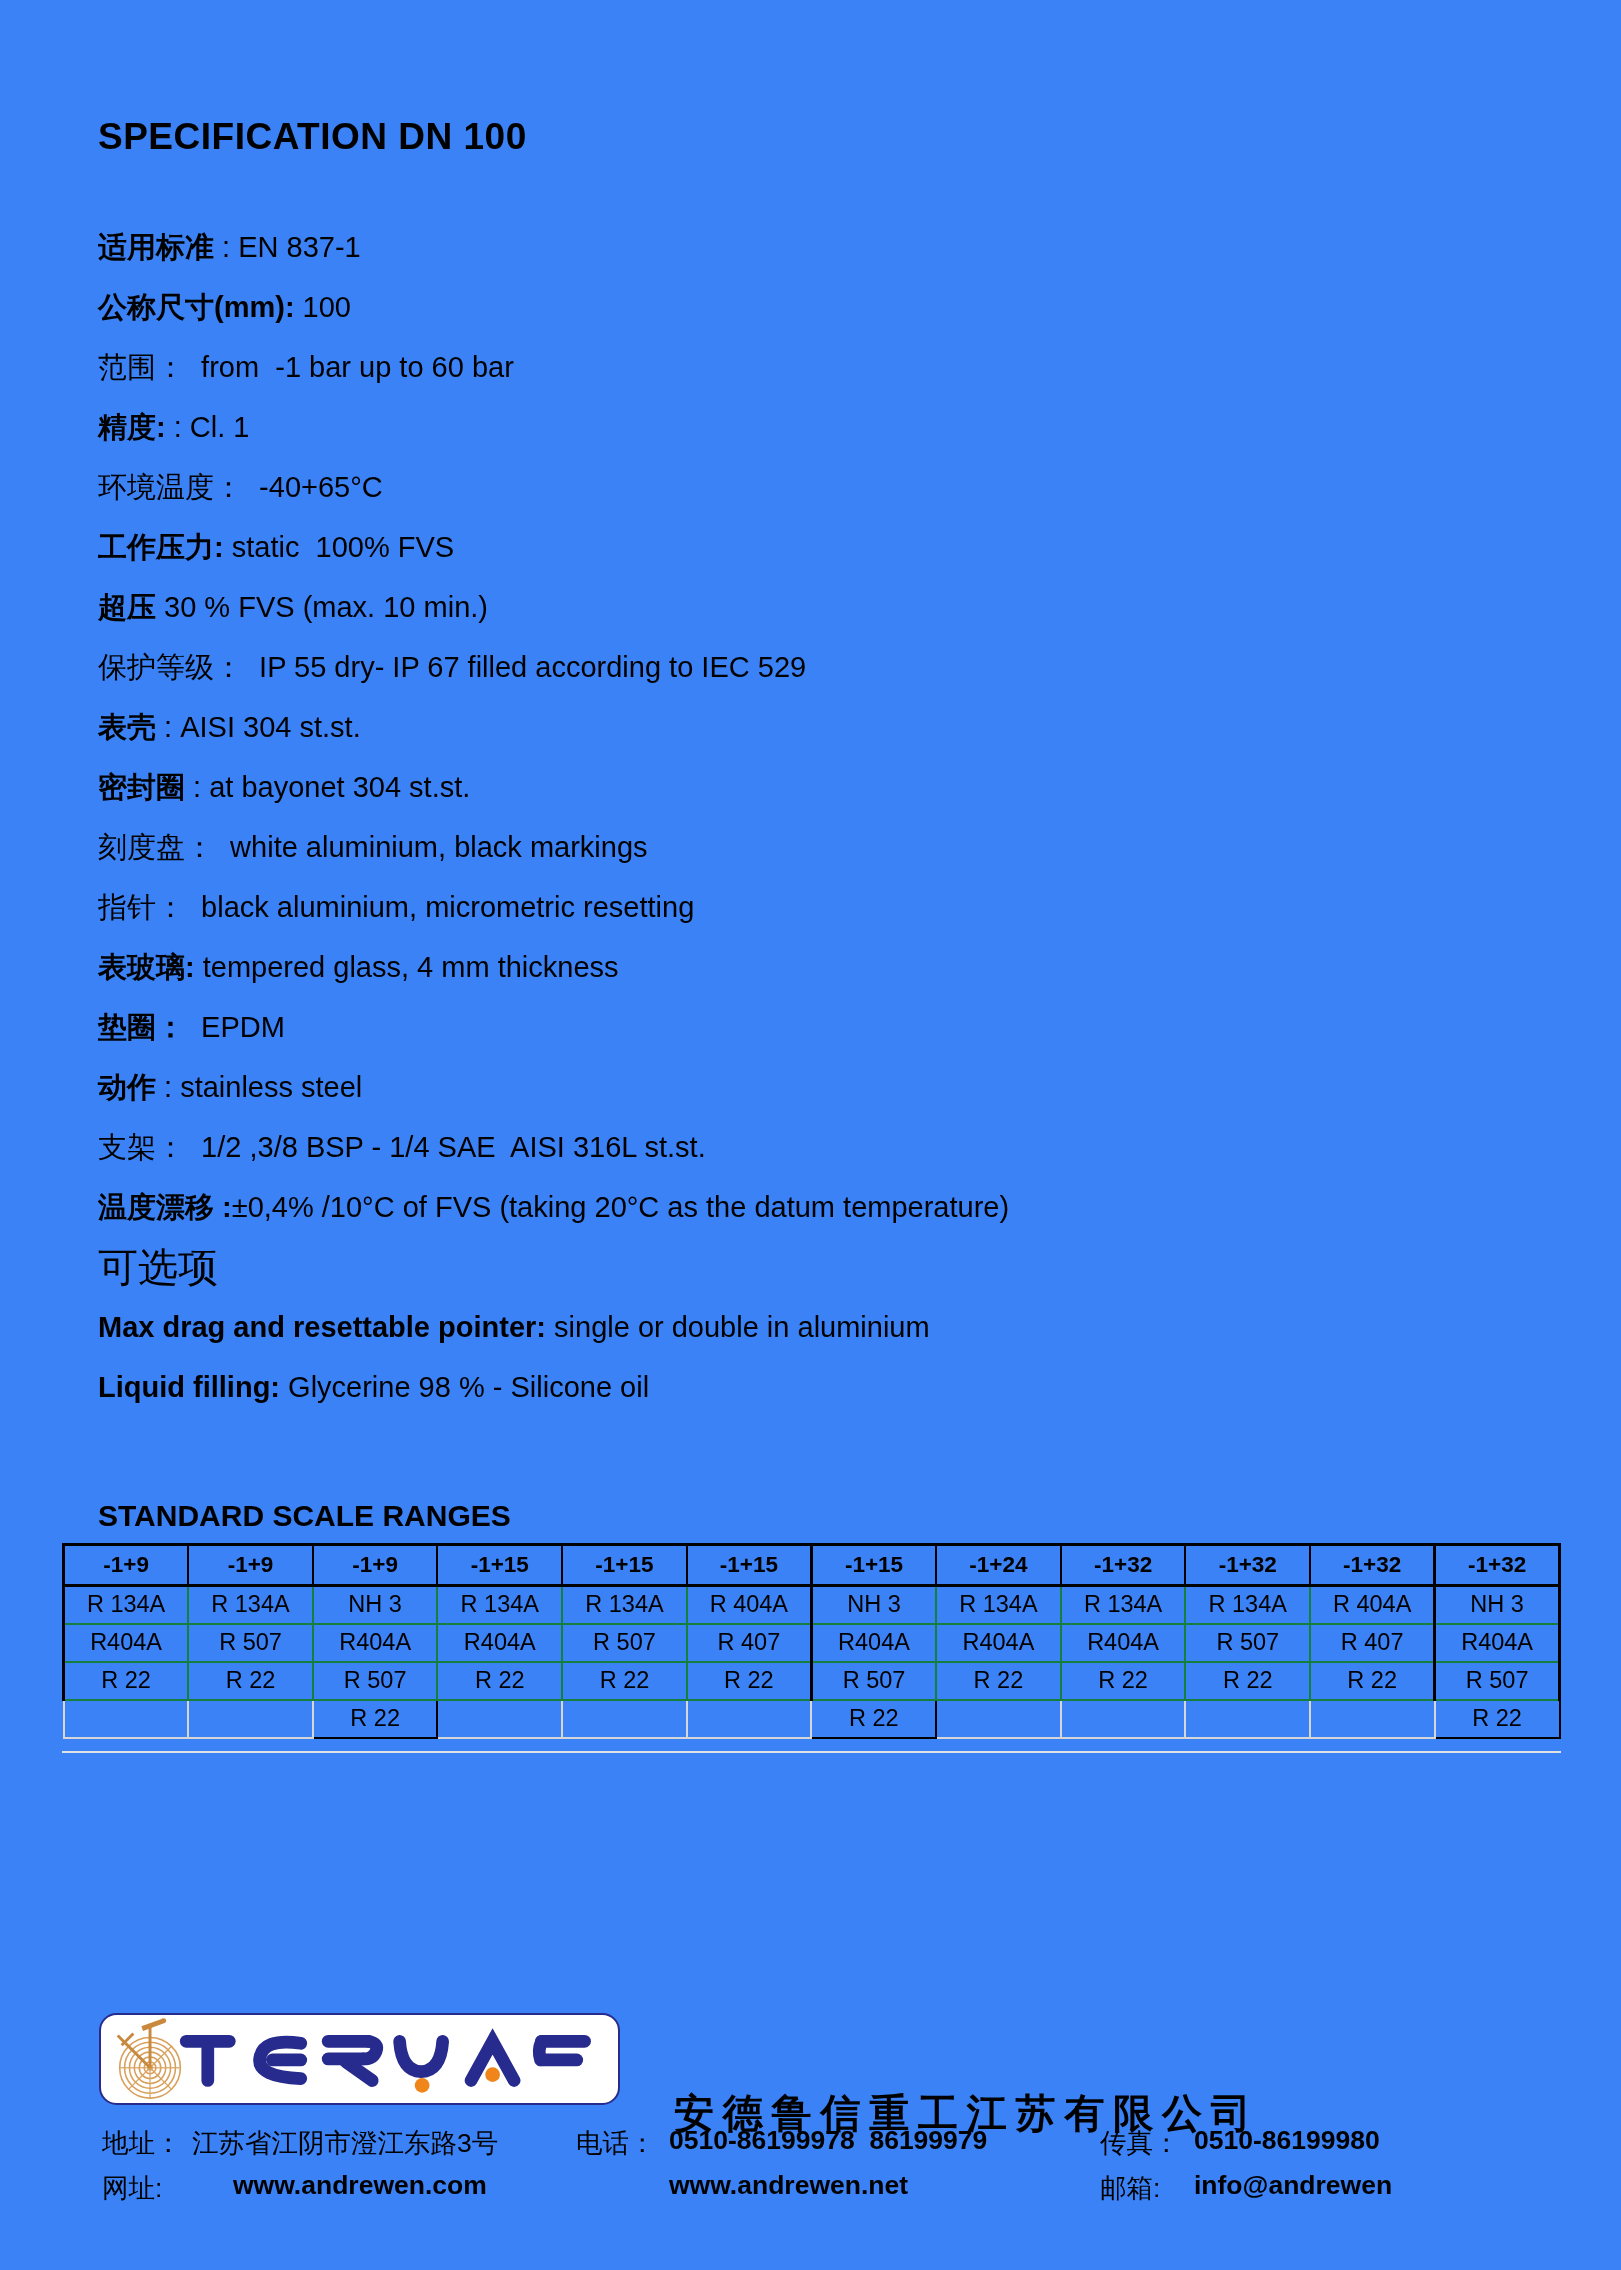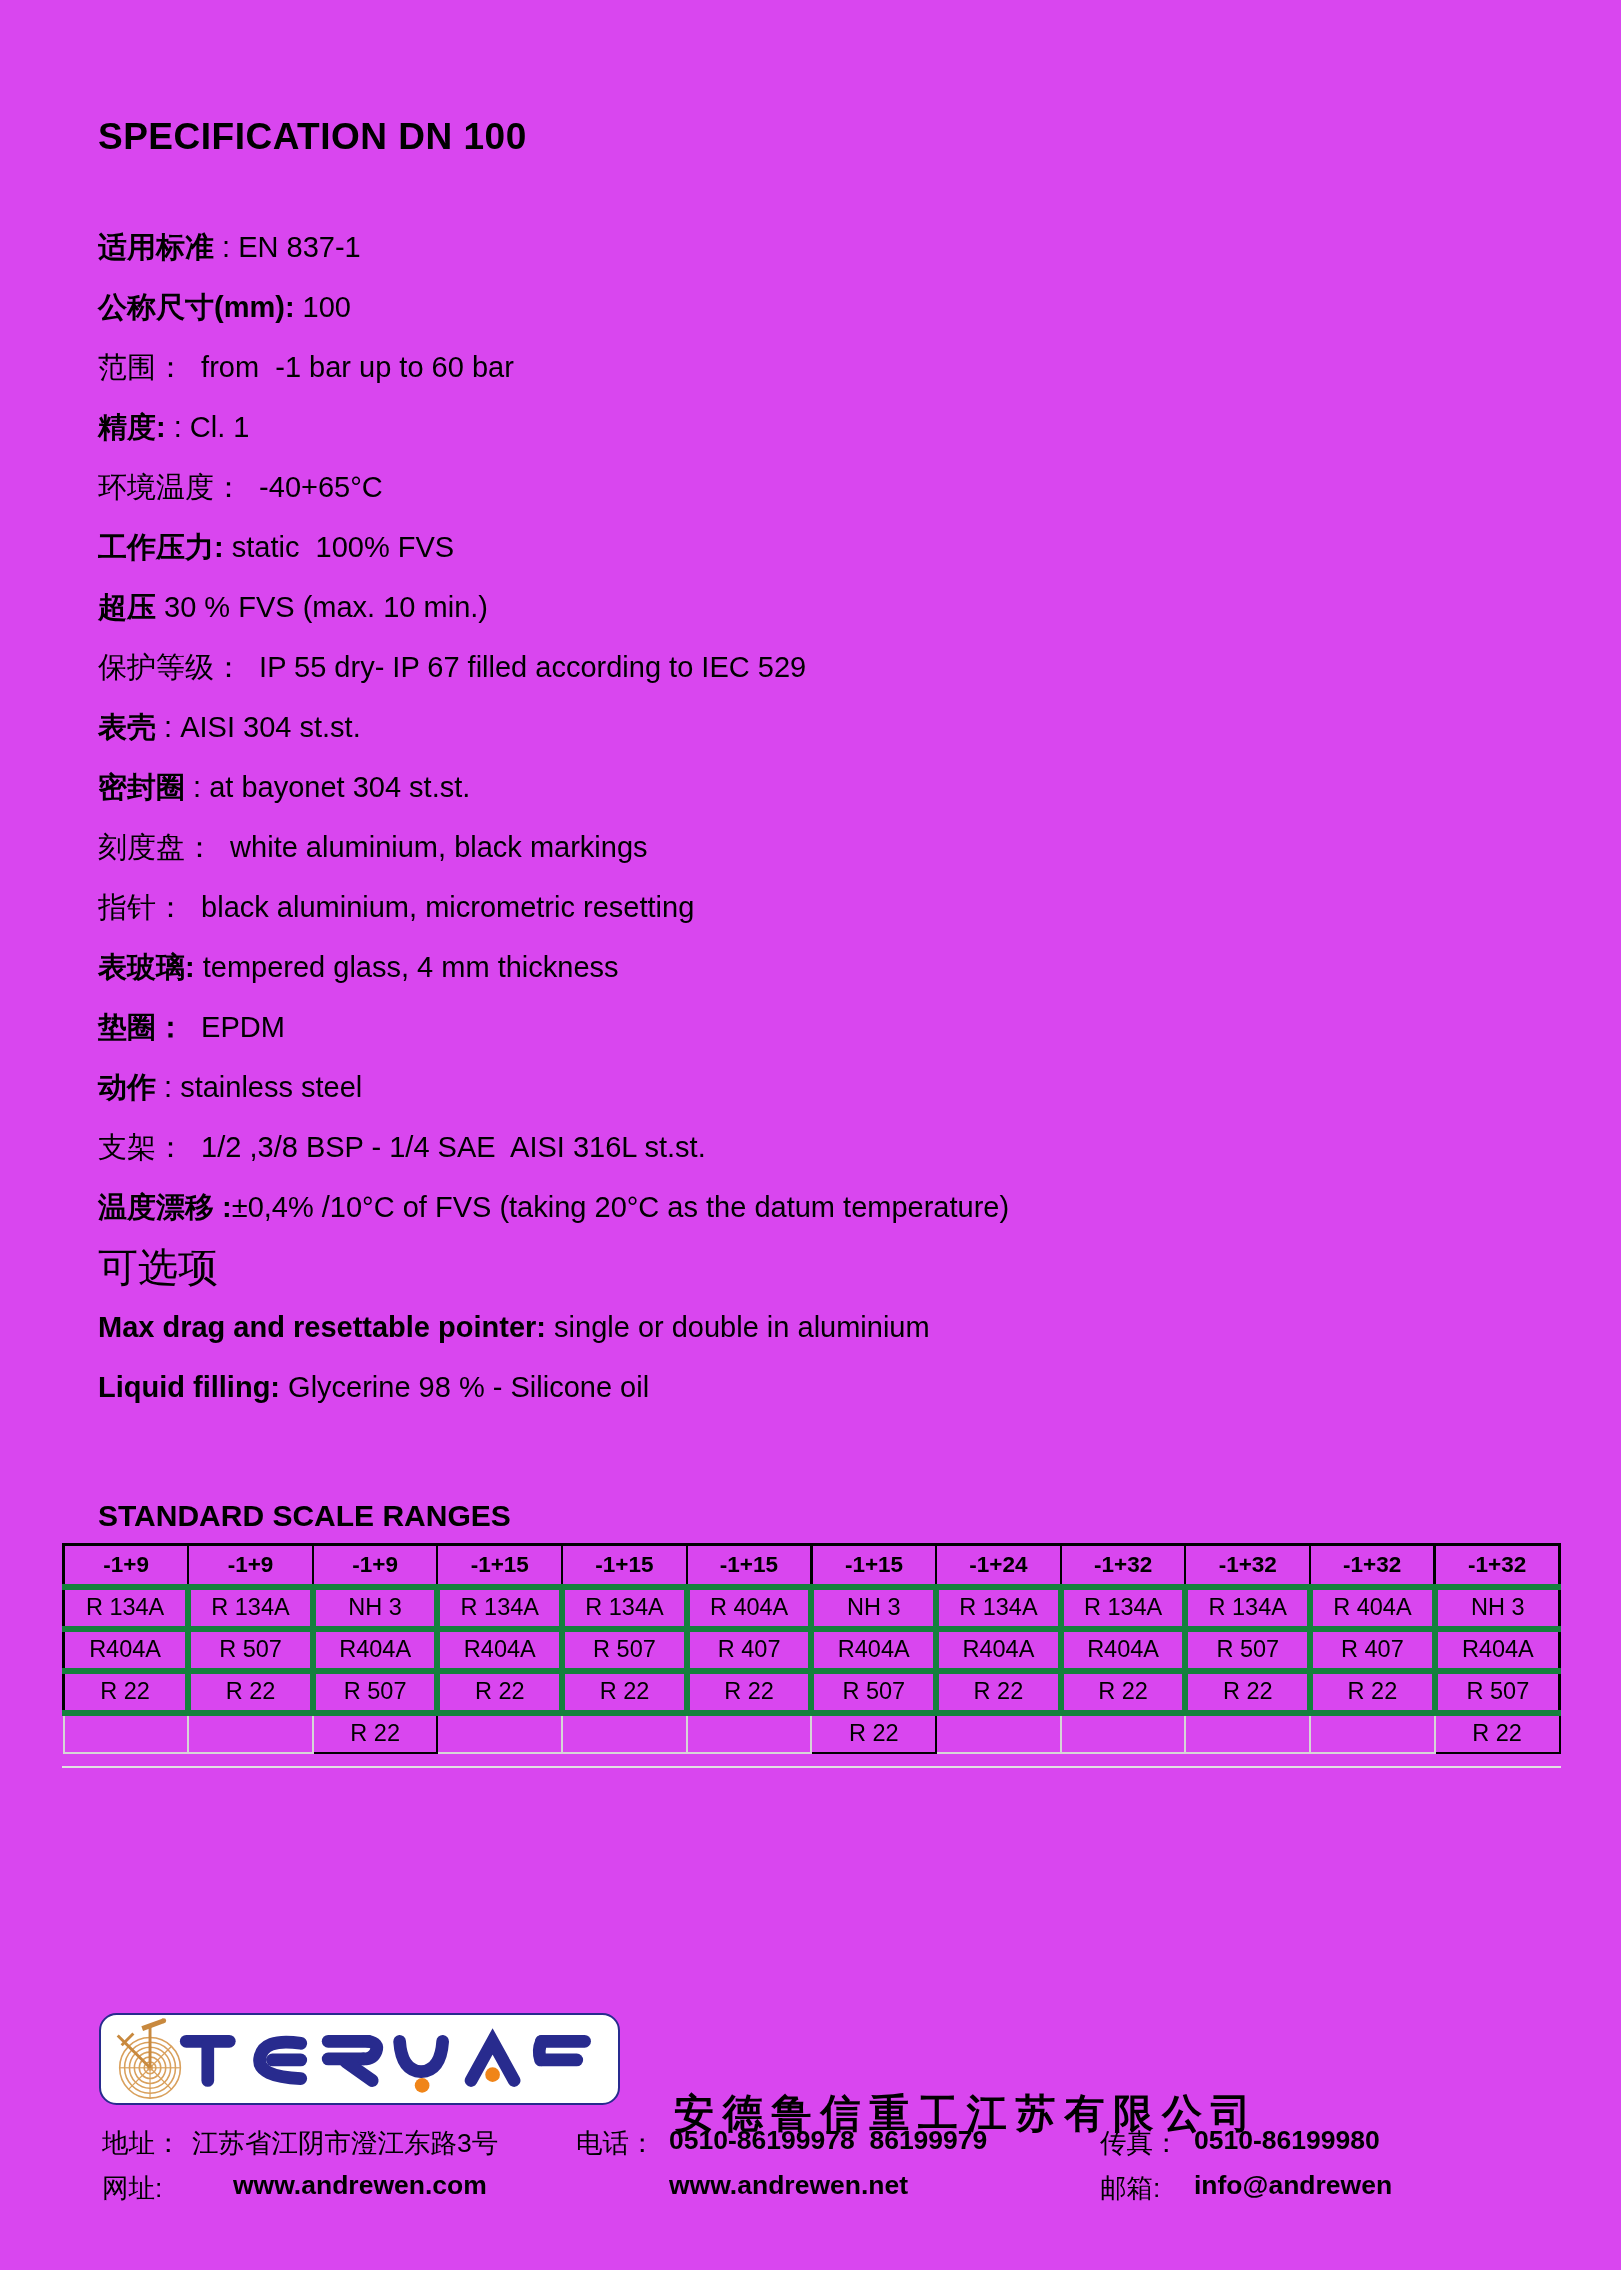--- a/index.html
+++ b/index.html
@@ -1,19 +1,19 @@
 <!DOCTYPE html>
 <html><head>
 <meta charset="utf-8">
 <style>
   html,body{margin:0;padding:0;background:#ffffff;}
   .page{
     position:relative;
     width:1621px;height:2270px;
-    background:#d946ef;
+    background:#3b82f6;
     font-family:"Liberation Sans", sans-serif;
     color:#000;
     overflow:hidden;
   }
   .content{position:absolute;left:98px;top:116px;width:1470px;}
   .doc-title{font-size:37px;font-weight:bold;margin:0;letter-spacing:0.5px;}
   .spec{margin-top:59px;}
   .spec-line{
     font-size:29px;
     line-height:60px;
@@ -34,21 +34,21 @@
     border:2px solid #000;
     border-top:3.9px solid #000;
     border-bottom:3.9px solid #000;
     font-size:22.5px;font-weight:bold;
     height:38px;padding:0;text-align:center;
   }
   #scale-table th:first-child{border-left:3.9px solid #000;}
   #scale-table th:last-child{border-right:3.9px solid #000;}
   #scale-table th.sep{border-left:3.9px solid #000;}
   #scale-table td{
-    border:6px solid #15803d;
+    border:2px solid #15803d;
     font-size:23.5px;font-weight:normal;
     height:36px;padding:0;text-align:center;
   }
   #scale-table td:first-child{border-left:3.9px solid #000;}
   #scale-table td:last-child{border-right:3.9px solid #000;}
   #scale-table td.sep{border-left:3.9px solid #000;}
   #scale-table td.empty{border:2px solid #d6d6d6;border-top:2px solid #000;}
   #scale-table td.filled{border:2.9px solid #000;}
   .table-afterline{
     width:1499px;margin-left:-36px;margin-top:12.7px;

